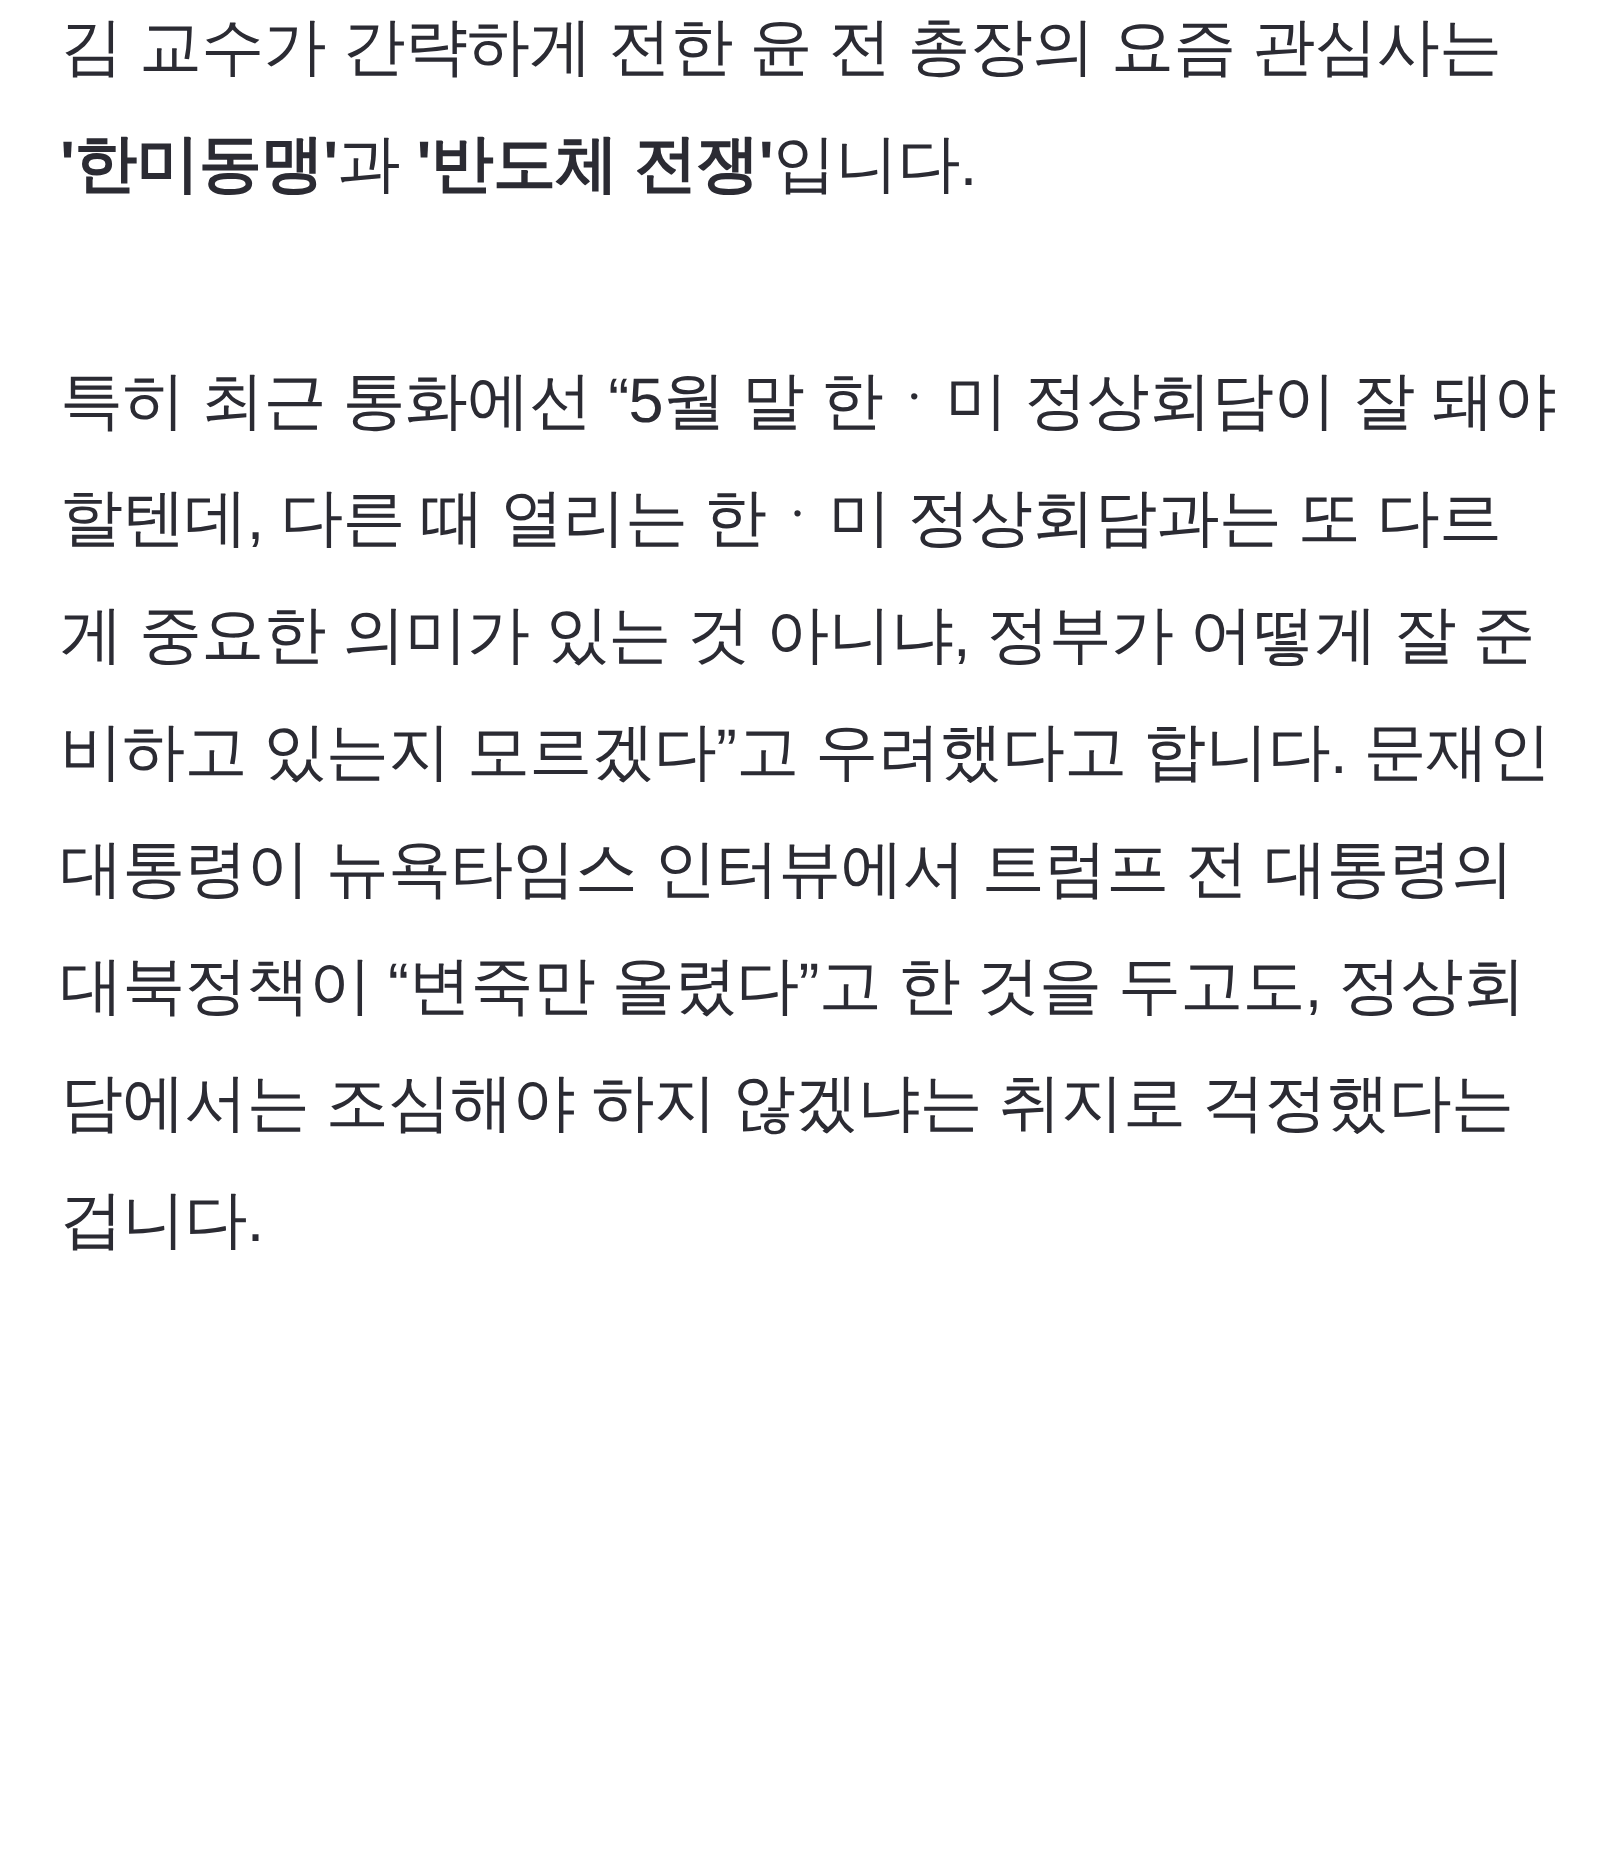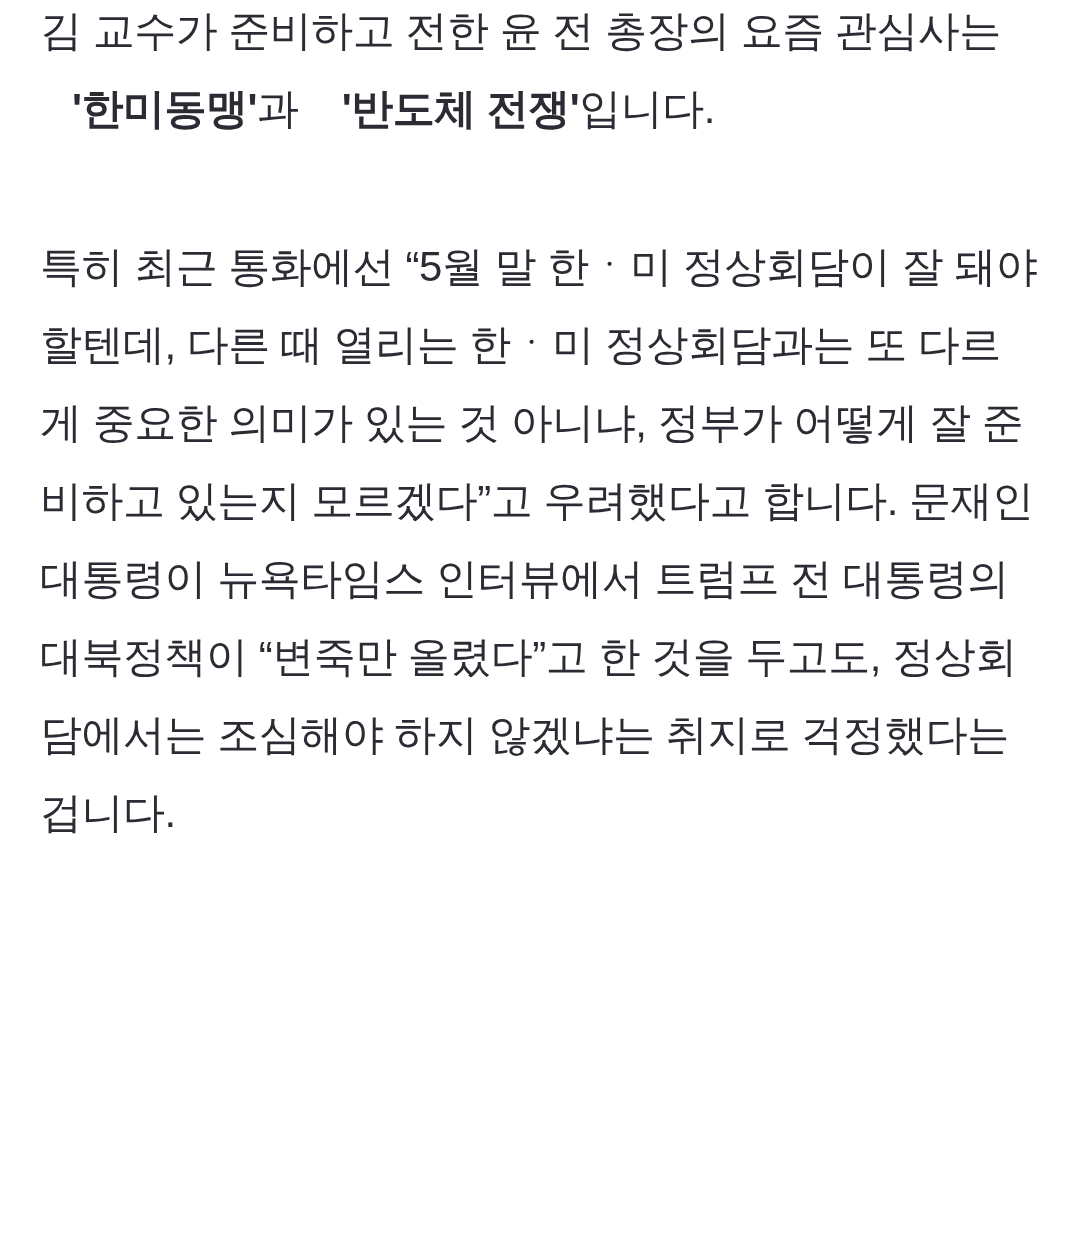--- a/index.html
+++ b/index.html
@@ -25,24 +25,23 @@
     word-break: normal;
   }
   .article p {
     margin: 0 0 80px 0;
   }
   .article p:last-child {
     margin-bottom: 0;
   }
   .article strong {
     font-weight: 700;
-    margin-left: 32px;
   }
 </style>
 </head>
 <body>
 
 <article class="article">
   <div id="paragraph-list">
-      <p><span>김 교수가 준비하고 전한 윤 전 총장의 요즘 관심사는 </span><strong>'한미동맹'</strong><span>과 </span><strong>'반도체 전쟁'</strong><span>입니다.</span></p>
+      <p><span>김 교수가 간략하게 전한 윤 전 총장의 요즘 관심사는 </span><strong>'한미동맹'</strong><span>과 </span><strong>'반도체 전쟁'</strong><span>입니다.</span></p>
       <p><span>특히 최근 통화에선 “5월 말 한ㆍ미 정상회담이 잘 돼야 할텐데, 다른 때 열리는 한ㆍ미 정상회담과는 또 다르게 중요한 의미가 있는 것 아니냐, 정부가 어떻게 잘 준비하고 있는지 모르겠다”고 우려했다고 합니다. 문재인 대통령이 뉴욕타임스 인터뷰에서 트럼프 전 대통령의 대북정책이 “변죽만 올렸다”고 한 것을 두고도, 정상회담에서는 조심해야 하지 않겠냐는 취지로 걱정했다는 겁니다.</span></p>
     </div>
 </article>
 
 </body></html>

